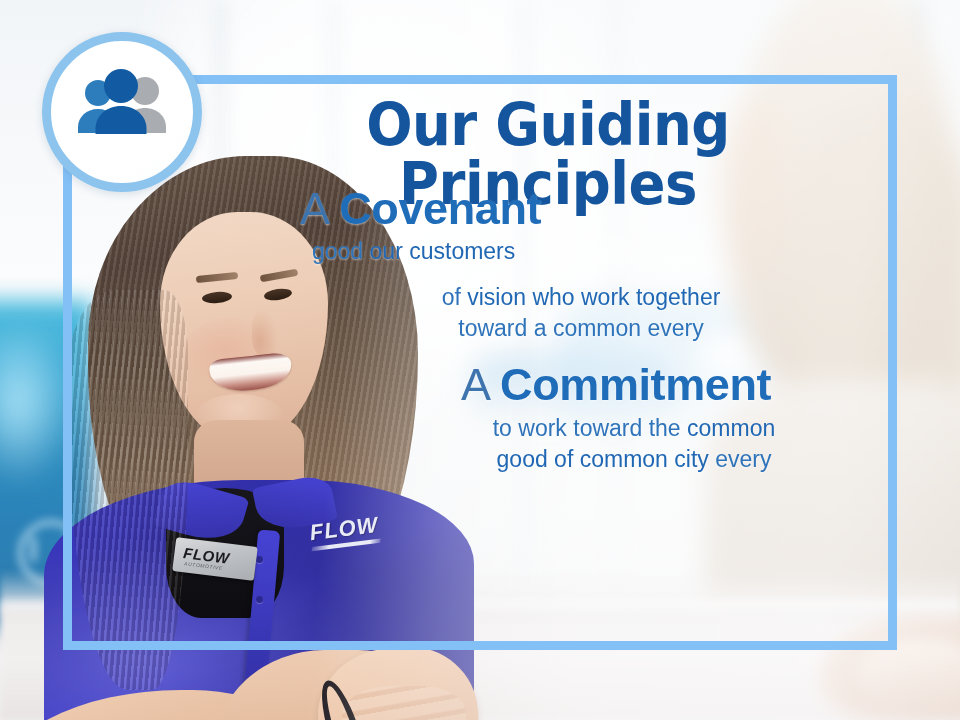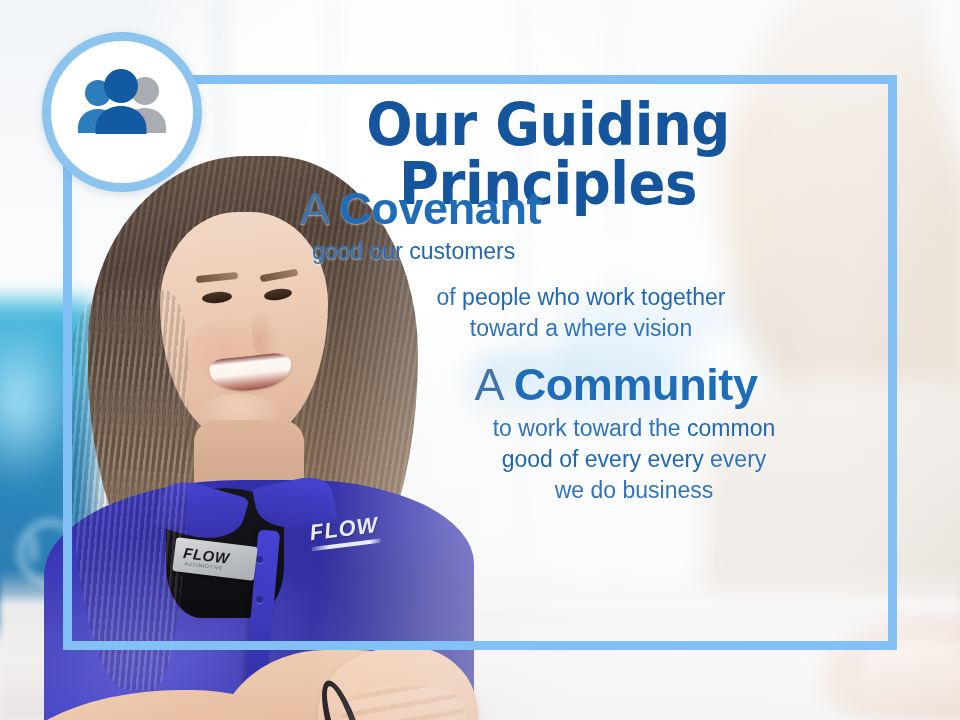--- a/index.html
+++ b/index.html
@@ -642,31 +642,30 @@
       <div class="p-title">
         <span class="p-article">A </span><span class="p-word">Covenant</span>
       </div>
       <div class="p-sub">
         <span>good </span><b>our customers</b>
       </div>
     </div>
 
     <div class="principle community">
       <div class="p-sub">
-        <div><span>of </span><b>people who work together</b></div>
-        <div>toward a where vision</div>
+        <div><span>of </span><b>vision who work together</b></div>
+        <div>toward a common every</div>
       </div>
     </div>
 
     <div class="principle commitment">
       <div class="p-title">
-        <span class="p-article">A </span><span class="p-word">Community</span>
+        <span class="p-article">A </span><span class="p-word">Commitment</span>
       </div>
       <div class="p-sub">
         <div><span>to work toward the </span><b>common</b></div>
-        <div><b>good of every every</b><span> every</span></div>
-        <div>we do business</div>
+        <div><b>good of common city</b><span> every</span></div>
       </div>
     </div>
 
   </div>
 
 </div>
 
 </body></html>

